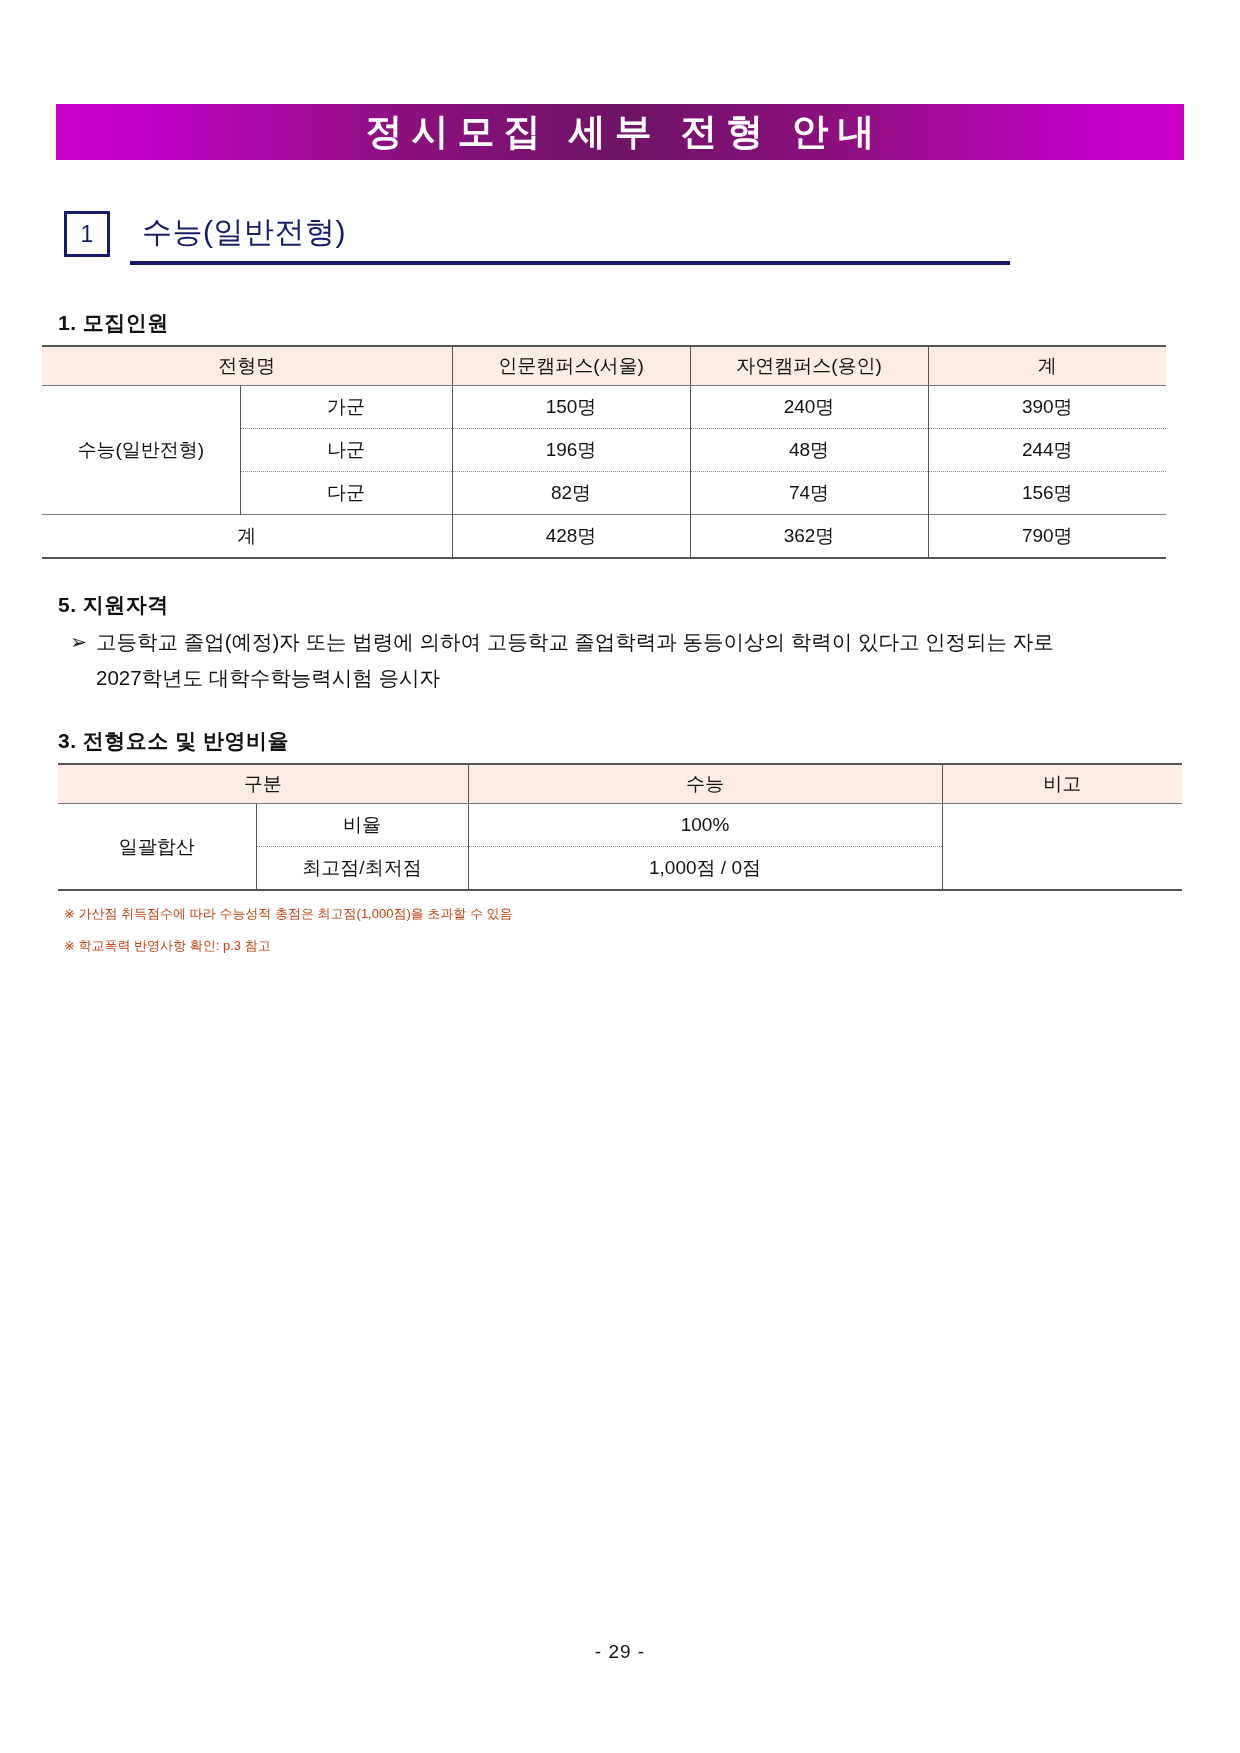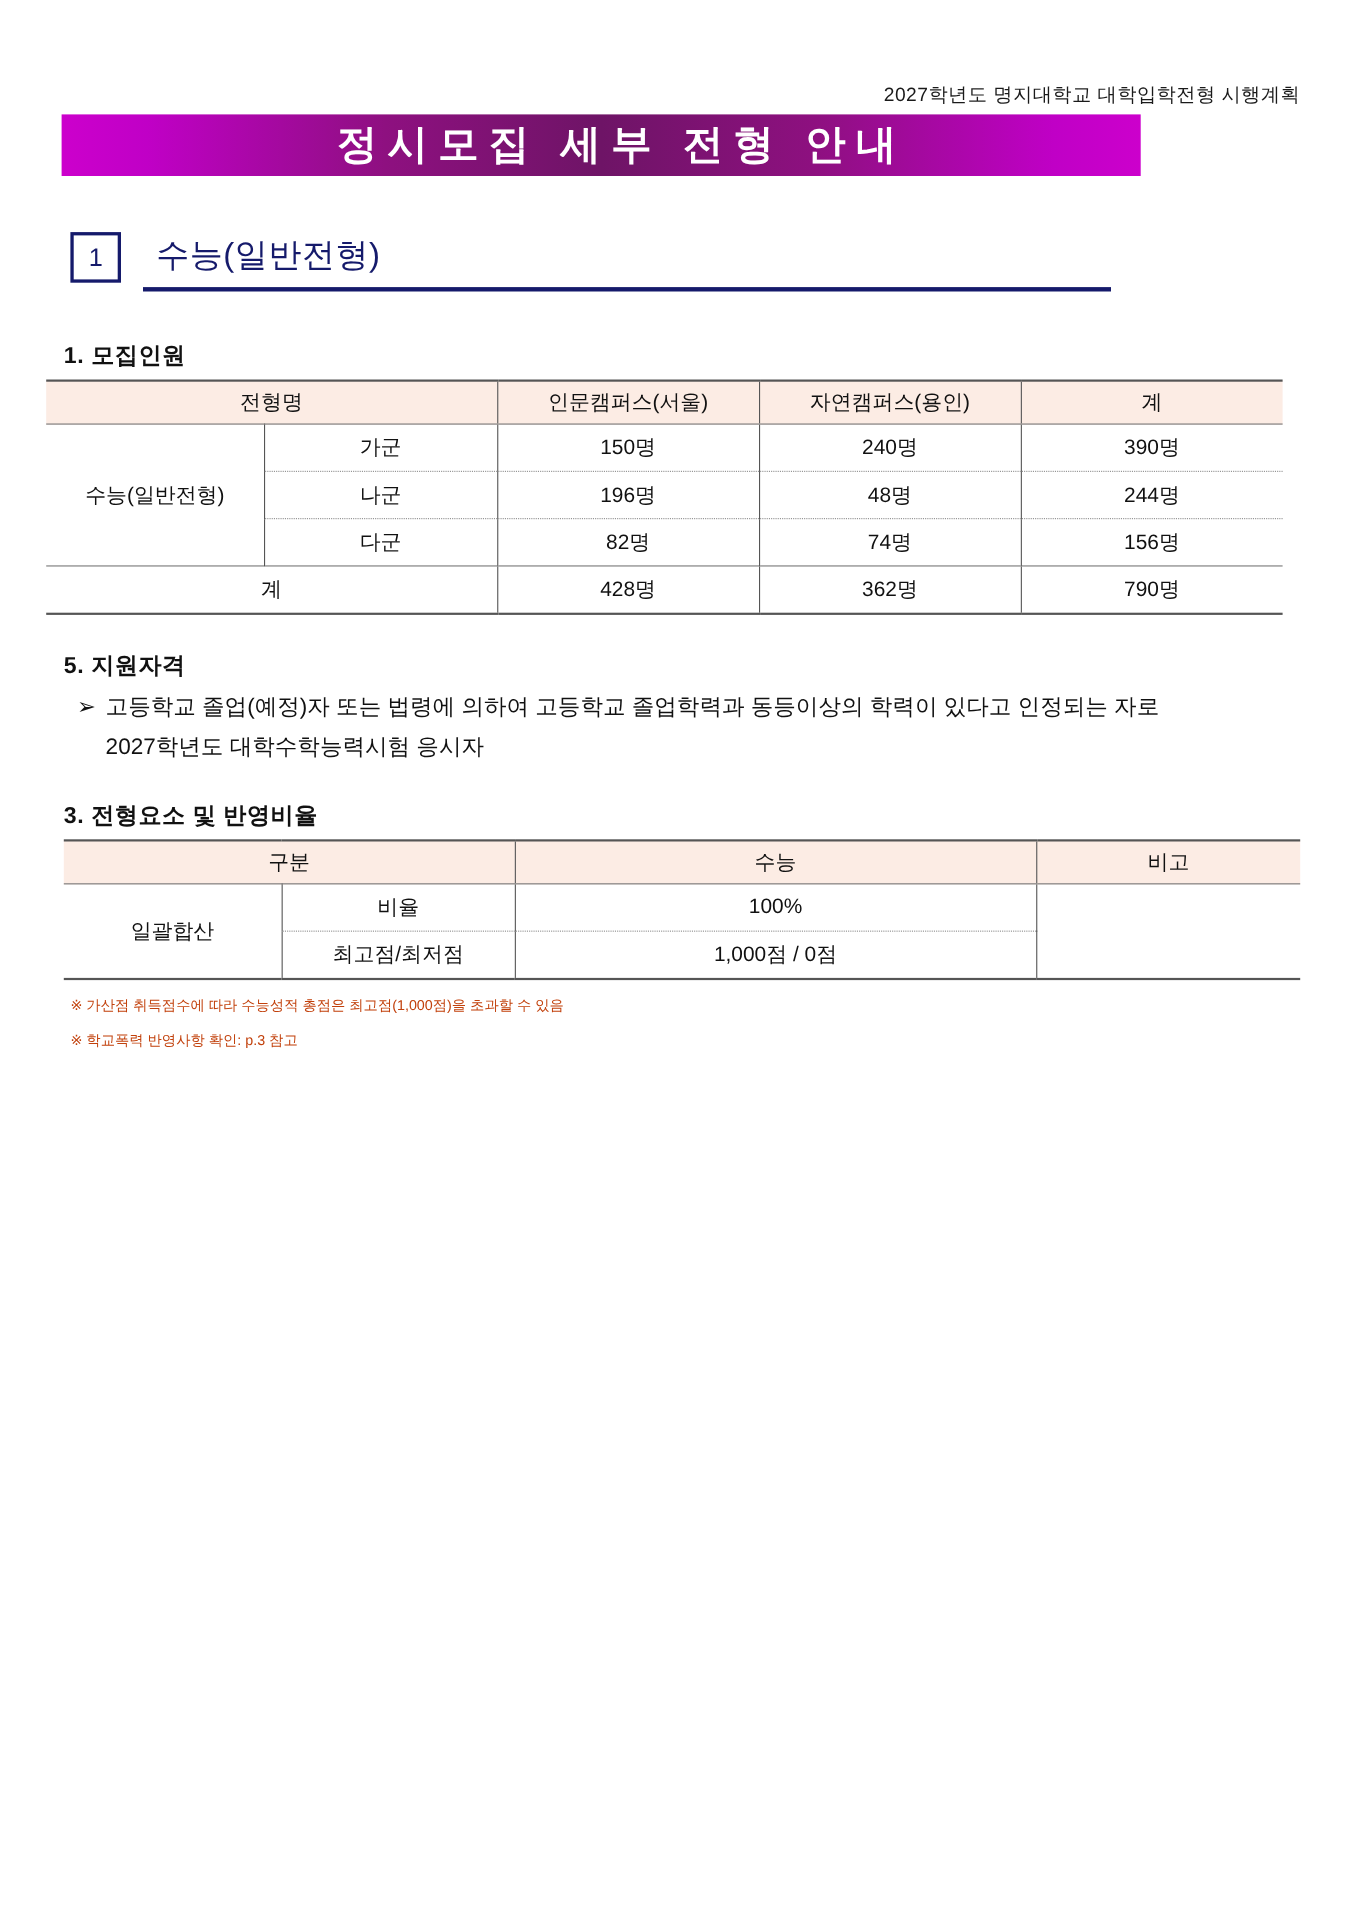--- a/index.html
+++ b/index.html
@@ -32,34 +32,33 @@
     letter-spacing: 0.4px;
     color: #1a1a1a;
     white-space: nowrap;
   }
 
   
   .title-banner {
     position: absolute;
     top: 104px;
     left: 56px;
-    width: 953px;
+    width: 1128px;
     height: 56px;
     background: linear-gradient(to right,
         #cc00cc 0%,
         #c000c6 8%,
         #8e1080 30%,
         #6e1466 50%,
         #8e1080 70%,
         #c000c6 92%,
         #cc00cc 100%);
     display: flex;
     align-items: center;
     justify-content: center;
-    padding-left: 28px;
   }
   .title-banner .banner-text {
     color: #ffffff;
     font-size: 37px;
     font-weight: bold;
     letter-spacing: 9px;
     white-space: nowrap;
     text-indent: 9px;
   }
 
@@ -195,21 +194,20 @@
     font-size: 19px;
     color: #111111;
     letter-spacing: 1px;
   }
 </style>
 </head>
 <body>
 
 <div class="page">
 
-  <div class="doc-header">2027학년도 명지대학교 대학입학전형 시행계획</div>
 
   <div class="title-banner">
     <span class="banner-text">정시모집 세부 전형 안내</span>
   </div>
 
   <div class="section-head">
     <div class="num-box">1</div>
     <div class="section-title">수능(일반전형)</div>
     <div class="head-rule"></div>
   </div>
@@ -298,14 +296,15 @@
       <tr>
         <td colspan="4" class="bottom-rule" style="height:0;"></td>
       </tr>
     </tbody>
   </table>
 
   <div class="note-line" style="top:905px;">※ 가산점 취득점수에 따라 수능성적 총점은 최고점(1,000점)을 초과할 수 있음</div>
   <div class="note-line" style="top:937px;">※ 학교폭력 반영사항 확인: p.3 참고</div>
 
 
+  <div class="page-number">- 29 -</div>
 
 </div>
 
 </body></html>

